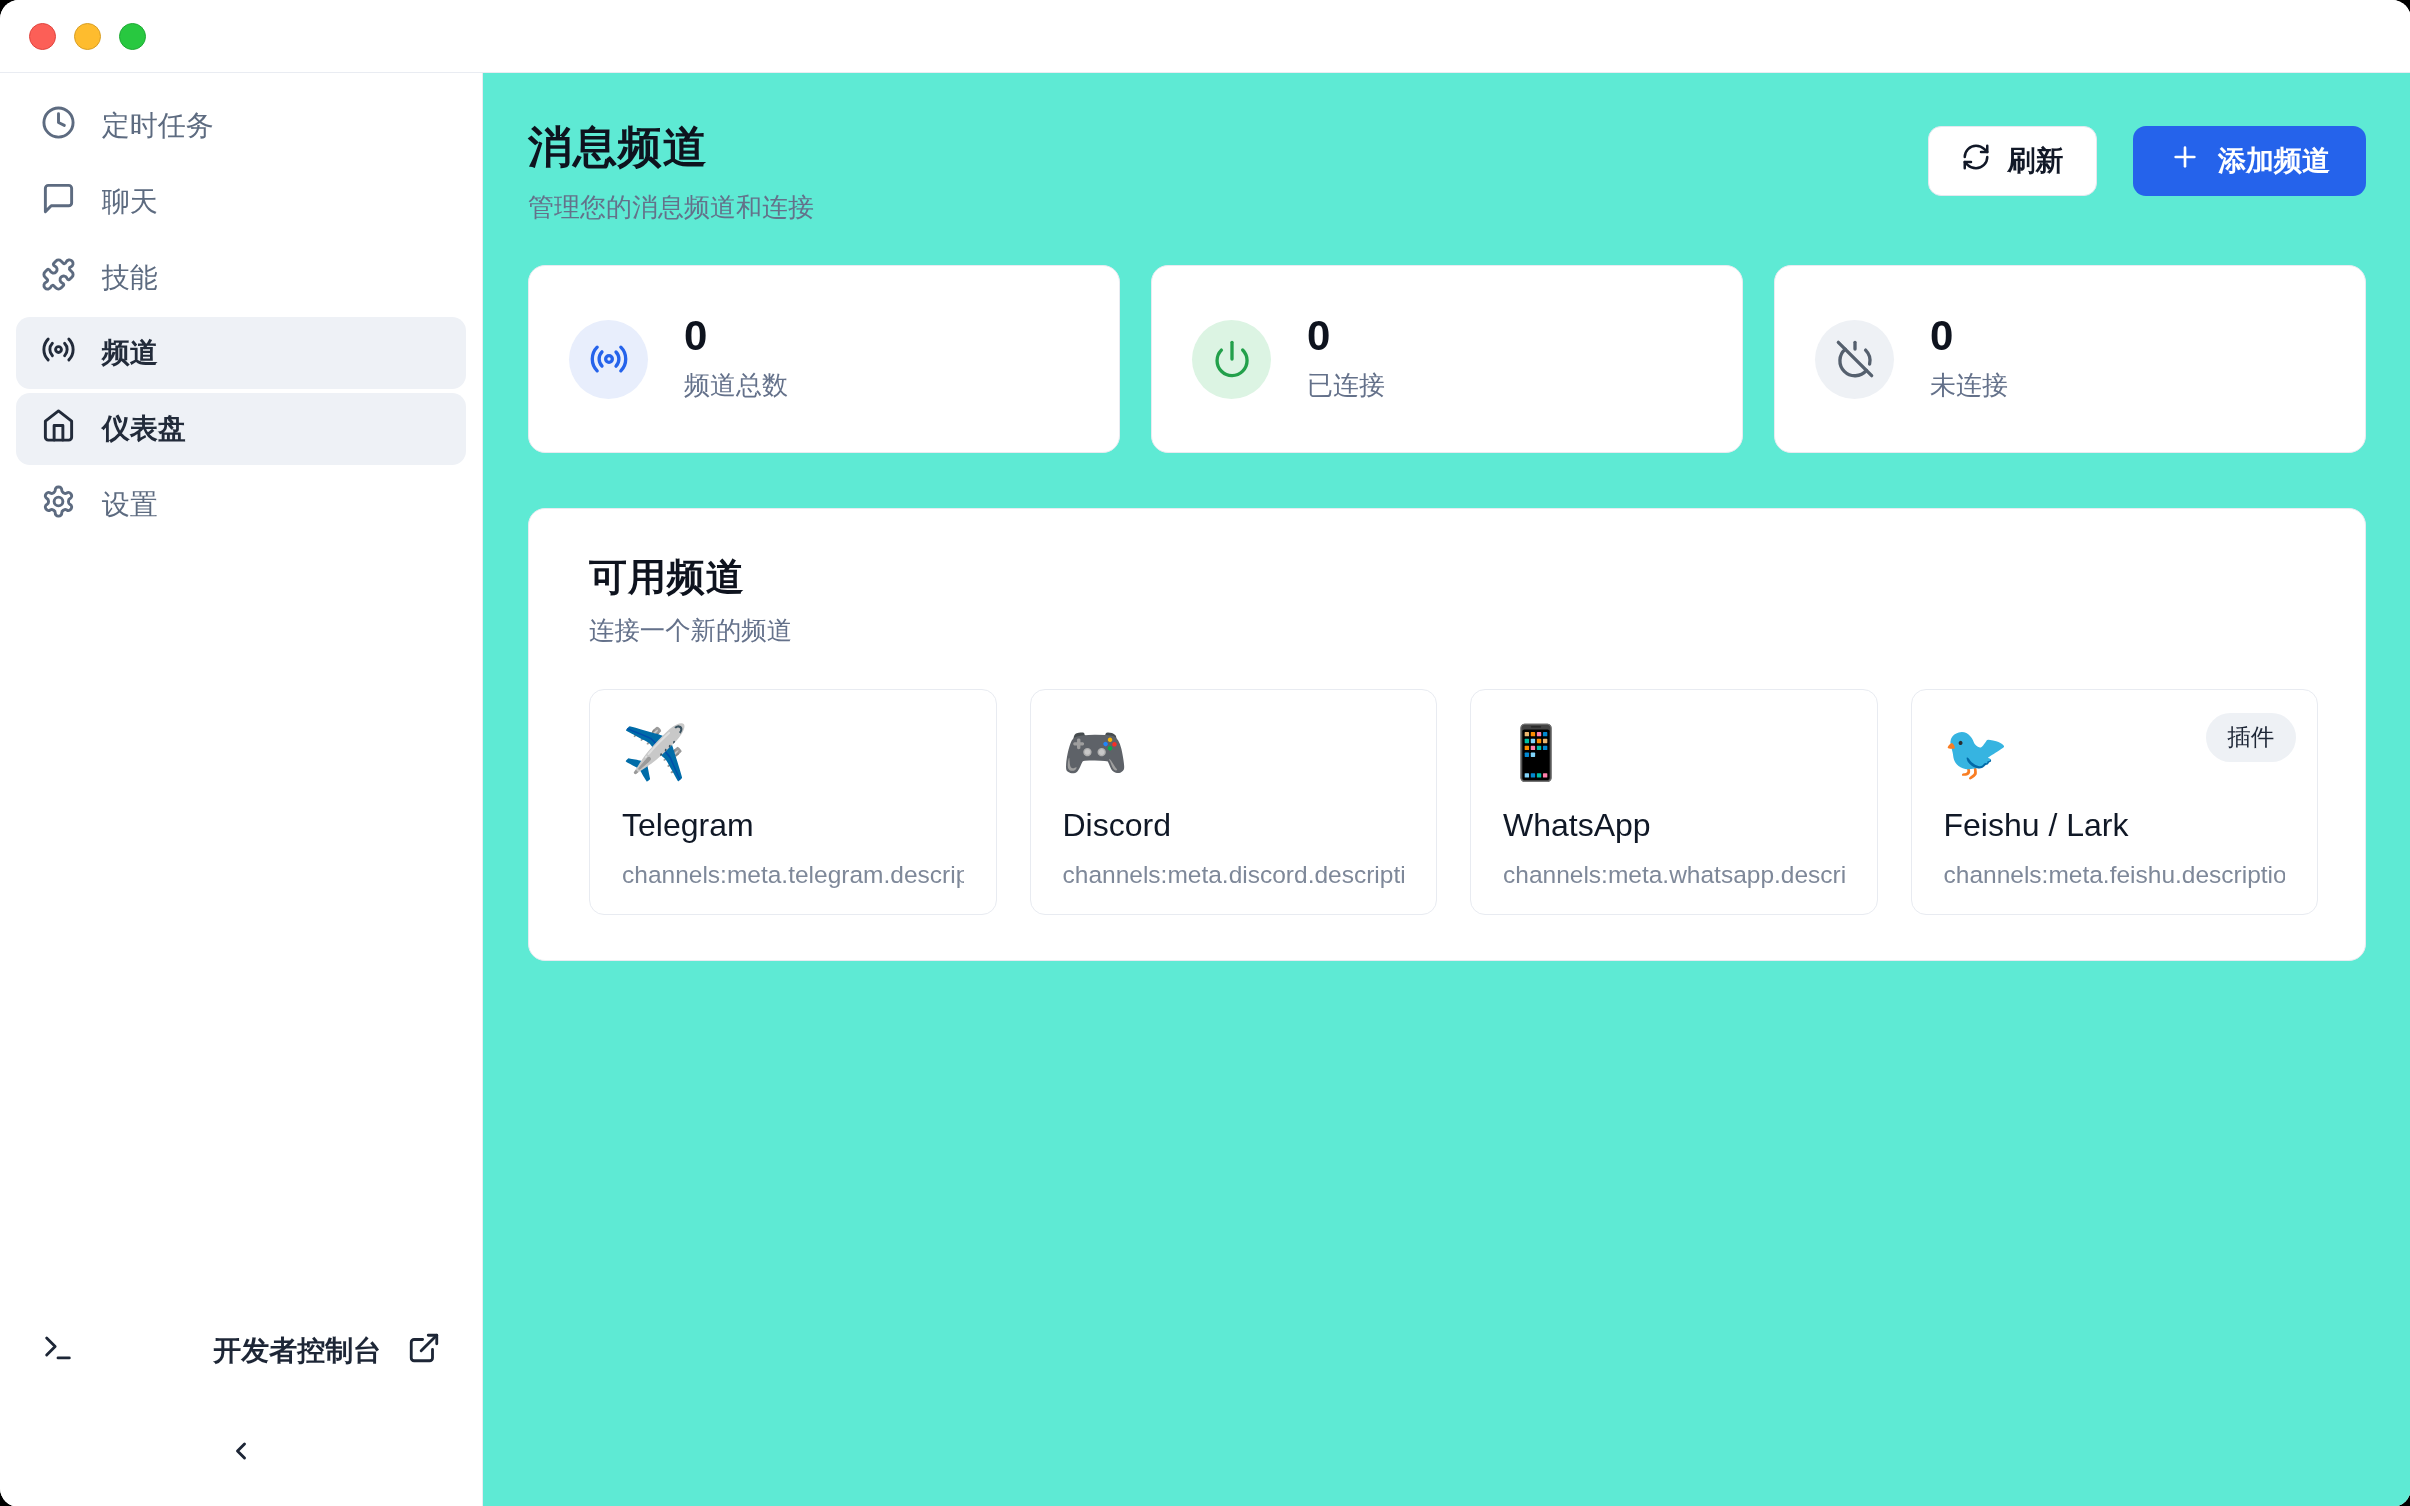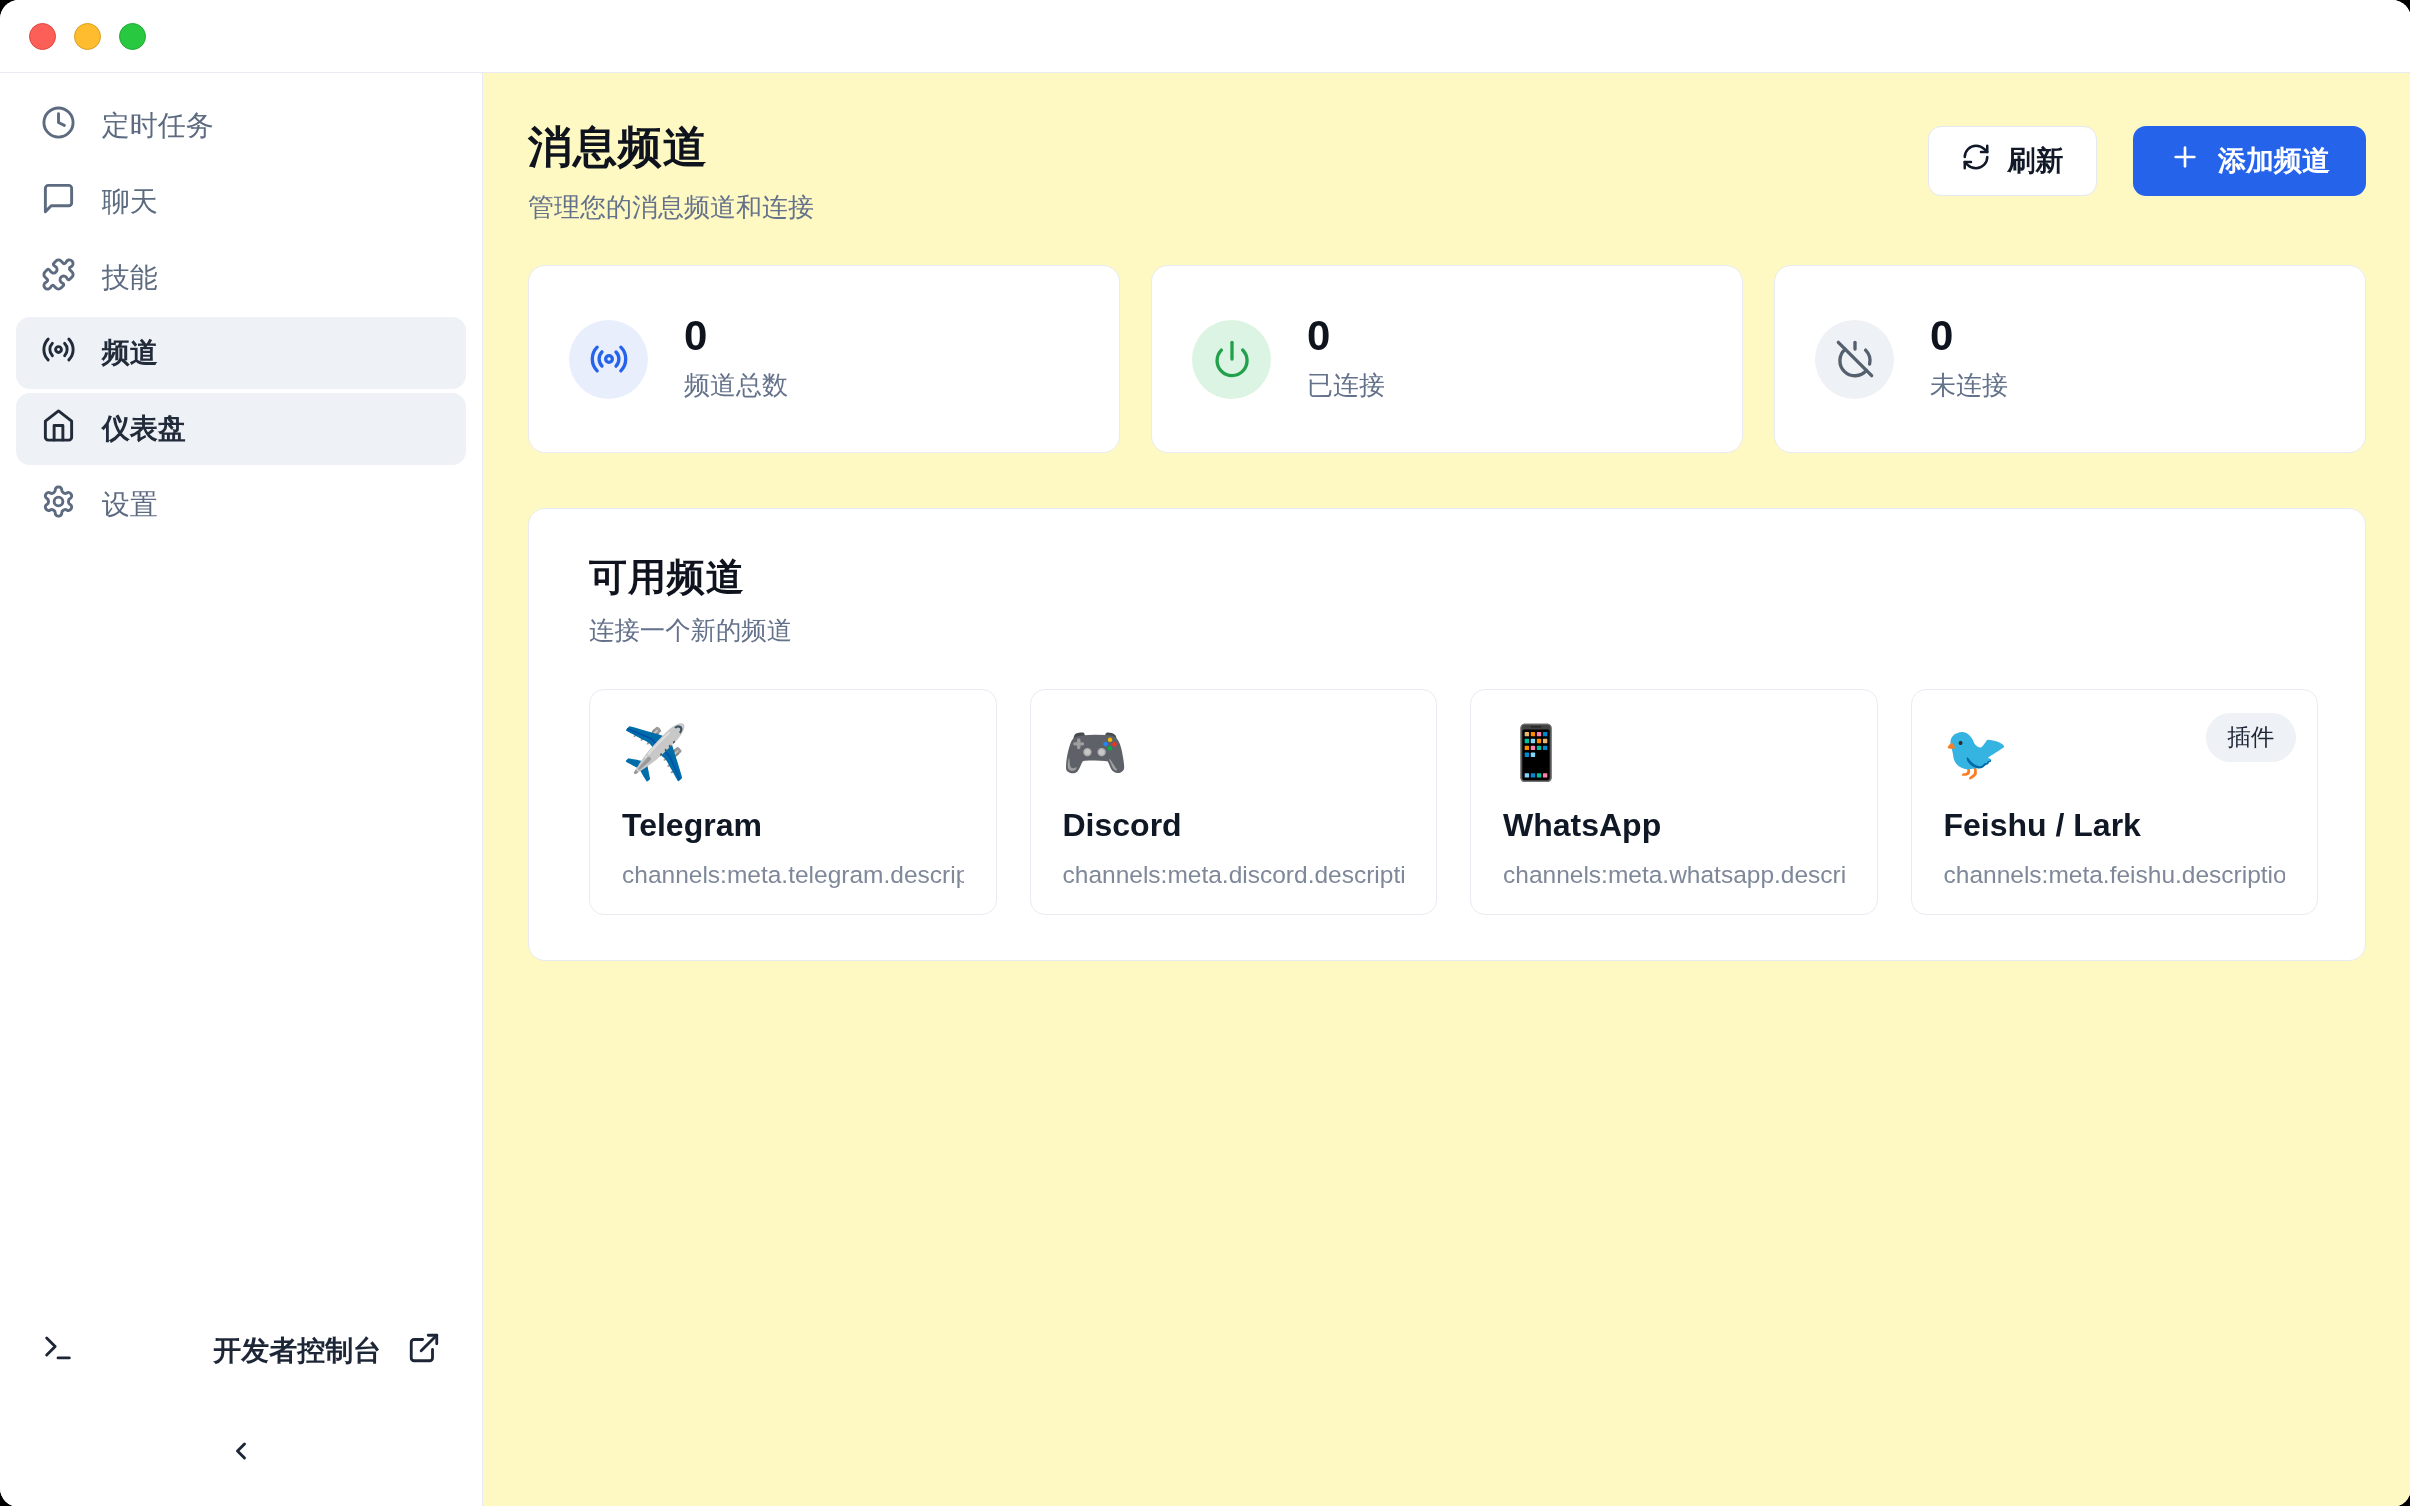--- a/index.html
+++ b/index.html
@@ -37,21 +37,21 @@
   .dev-row {
     display:flex; align-items:center; gap:25.4px; padding:0 25.4px; height:56px;
     color:#1d2636; font-size:28px; font-weight:600; cursor:pointer;
   }
   .dev-row svg { width:34px; height:34px; stroke:#1d2636; }
   .dev-label { flex:1;text-align:right; }
   .collapse-row { display:flex; justify-content:center; margin-top:47px; }
   .collapse-btn { width:53px; height:53px; display:flex; align-items:center; justify-content:center; cursor:pointer; }
   .collapse-btn svg { width:28px; height:28px; stroke:#1d2636; }
   
-  .main { flex:1; padding:45px 45px 0 45px; overflow:hidden; background:#fef9c3; }
+  .main { flex:1; padding:45px 45px 0 45px; overflow:hidden; background:#5eead4; }
   .header-row { display:flex; align-items:flex-start; justify-content:space-between; }
   .page-title { font-size:44px; font-weight:700; color:#0e131e; letter-spacing:0.9px; }
   .page-subtitle { margin-top:13px; font-size:26px; color:#64718a; }
   .header-actions { display:flex; gap:24.5px; margin-top:7.5px; }
   .btn {
     height:70px; border-radius:13px; display:flex; align-items:center; gap:17px;
     font-size:28px; font-weight:600; cursor:pointer; white-space:nowrap;
   }
   .btn.secondary { background:#fff; border:1.9px solid #e4e8ef; color:#111827; padding:0 32px; }
   .btn.secondary svg { width:30px; height:30px; stroke:#111827; }
@@ -73,21 +73,21 @@
     padding:43px 47px 45px 60px;
   }
   .section-title { font-size:38px; font-weight:700; color:#0e131e; letter-spacing:0.9px; }
   .section-subtitle { margin-top:11.3px; font-size:25.4px; color:#64718a; }
   .channel-grid { margin-top:41px; display:grid; grid-template-columns:repeat(4,1fr); gap:33px; }
   .channel-card {
     position:relative; border:1.9px solid #e8ebf1; border-radius:15px; background:#fff;
     padding:34px 32px 38px 32px; height:226px; cursor:pointer; overflow:hidden;
   }
   .channel-emoji { font-size:53px; line-height:1.1; }
-  .channel-name { margin-top:24.5px; font-size:32px; font-weight:700; color:#101826; }
+  .channel-name { margin-top:24.5px; font-size:32px; font-weight:400; color:#101826; }
   .channel-desc { margin-top:17px; font-size:24.5px; color:#7e8899; white-space:nowrap; overflow:hidden; }
   .plugin-badge {
     position:absolute; top:22.6px; right:21px; background:#eef1f5; color:#1d2636;
     font-size:23.5px; font-weight:500; border-radius:941px; padding:8.5px 21.7px;
   }
   svg { fill:none; stroke-width:2; stroke-linecap:round; stroke-linejoin:round; }
 </style>
 </head>
 <body>
 

